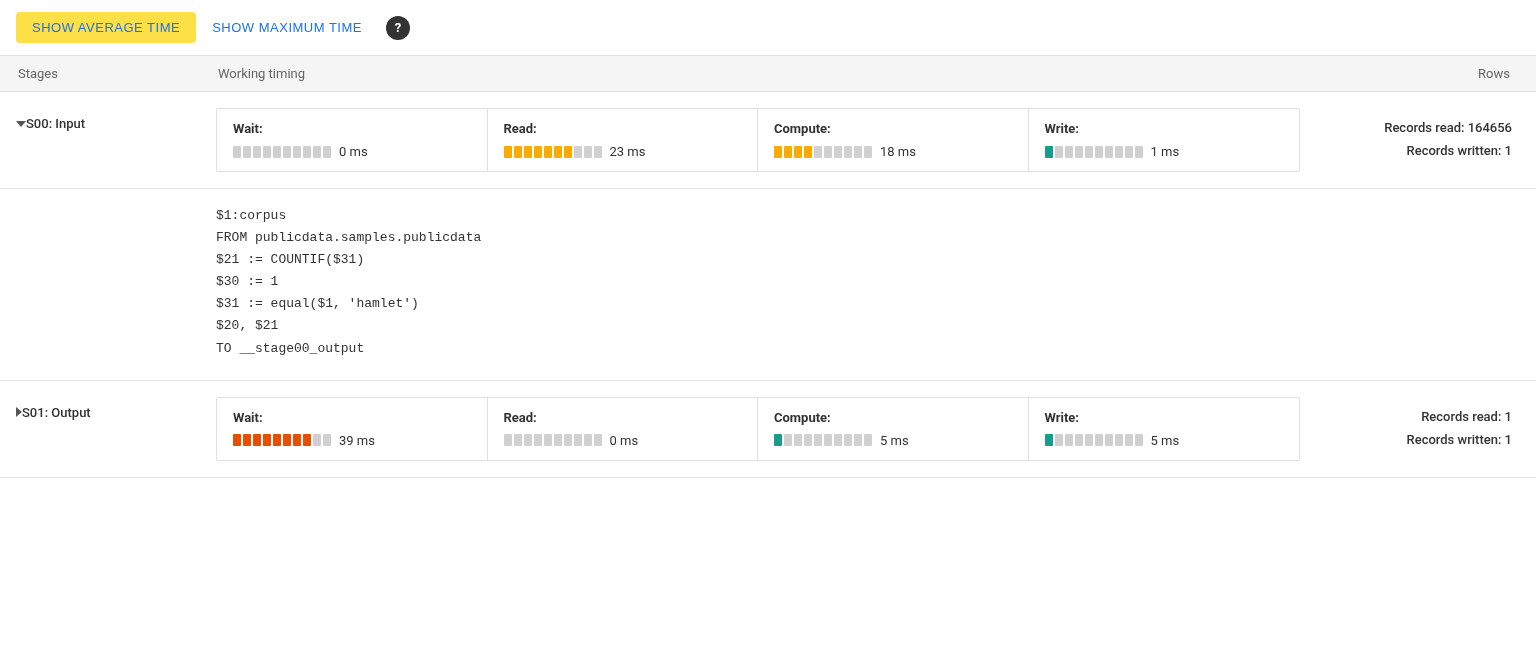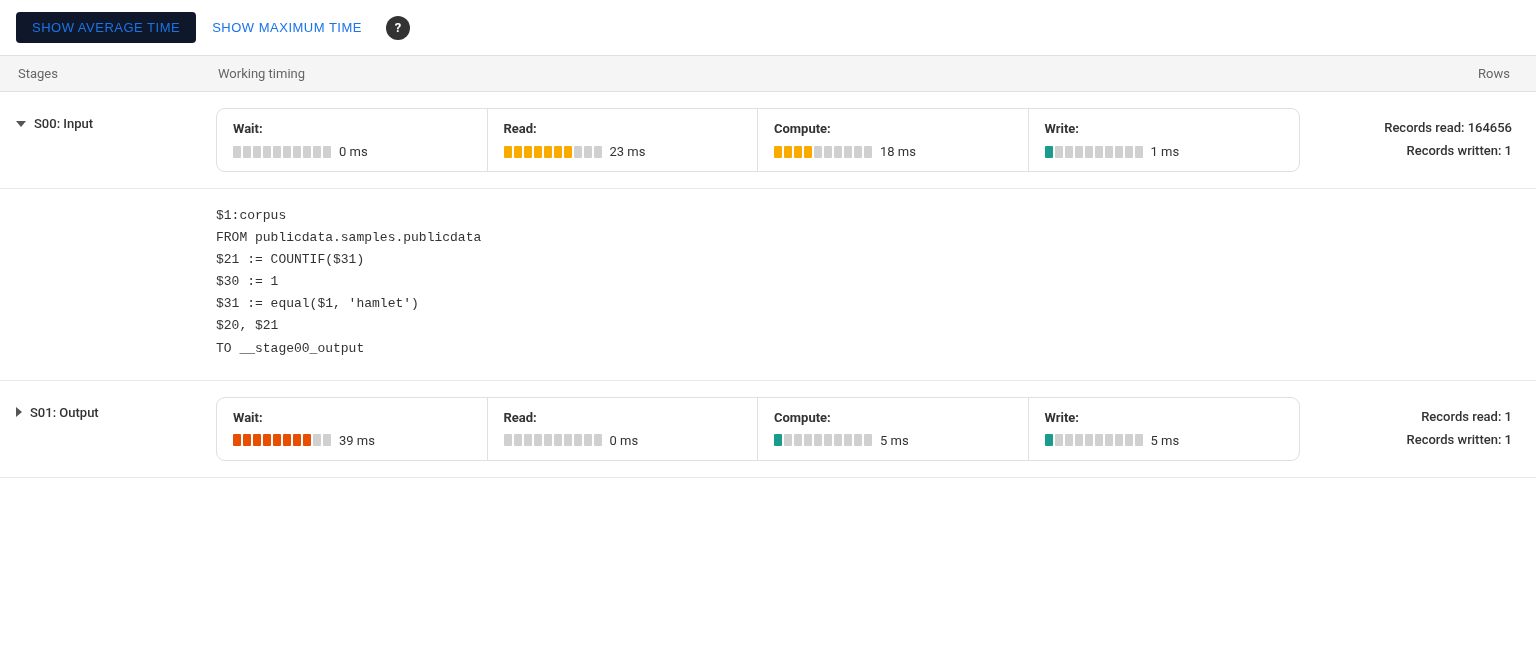--- a/index.html
+++ b/index.html
@@ -23,21 +23,21 @@
       font-weight: 500;
       color: #1a73e8;
       background: none;
       border: none;
       cursor: pointer;
       padding: 8px 16px;
       text-transform: uppercase;
       letter-spacing: 0.5px;
     }
     .tab-btn.active {
-      background: #0f172a;
+      background: #fde047;
       border-radius: 4px;
     }
     .help-icon {
       display: inline-flex;
       align-items: center;
       justify-content: center;
       width: 24px;
       height: 24px;
       border-radius: 50%;
       background: #333;
@@ -67,21 +67,20 @@
     .stage-header {
       display: grid;
       grid-template-columns: 200px 1fr 220px;
       align-items: start;
       padding: 16px 16px;
     }
 
     .stage-title {
       display: flex;
       align-items: center;
-      gap: 8px;
       font-size: 13px;
       font-weight: 500;
       color: #333;
       padding-top: 8px;
     }
 
     .chevron {
       display: inline-block;
       width: 0;
       height: 0;
@@ -96,21 +95,21 @@
       border-top: 5px solid transparent;
       border-bottom: 5px solid transparent;
       border-left: 6px solid #555;
     }
 
     .timing-grid {
       display: grid;
       grid-template-columns: repeat(4, 1fr);
       gap: 0;
       border: 1px solid #e0e0e0;
-      border-radius: 9px;
+      border-radius: 2px;
     }
 
     .timing-cell {
       padding: 12px 16px;
       border-right: 1px solid #e0e0e0;
     }
     .timing-cell:last-child {
       border-right: none;
     }
 

